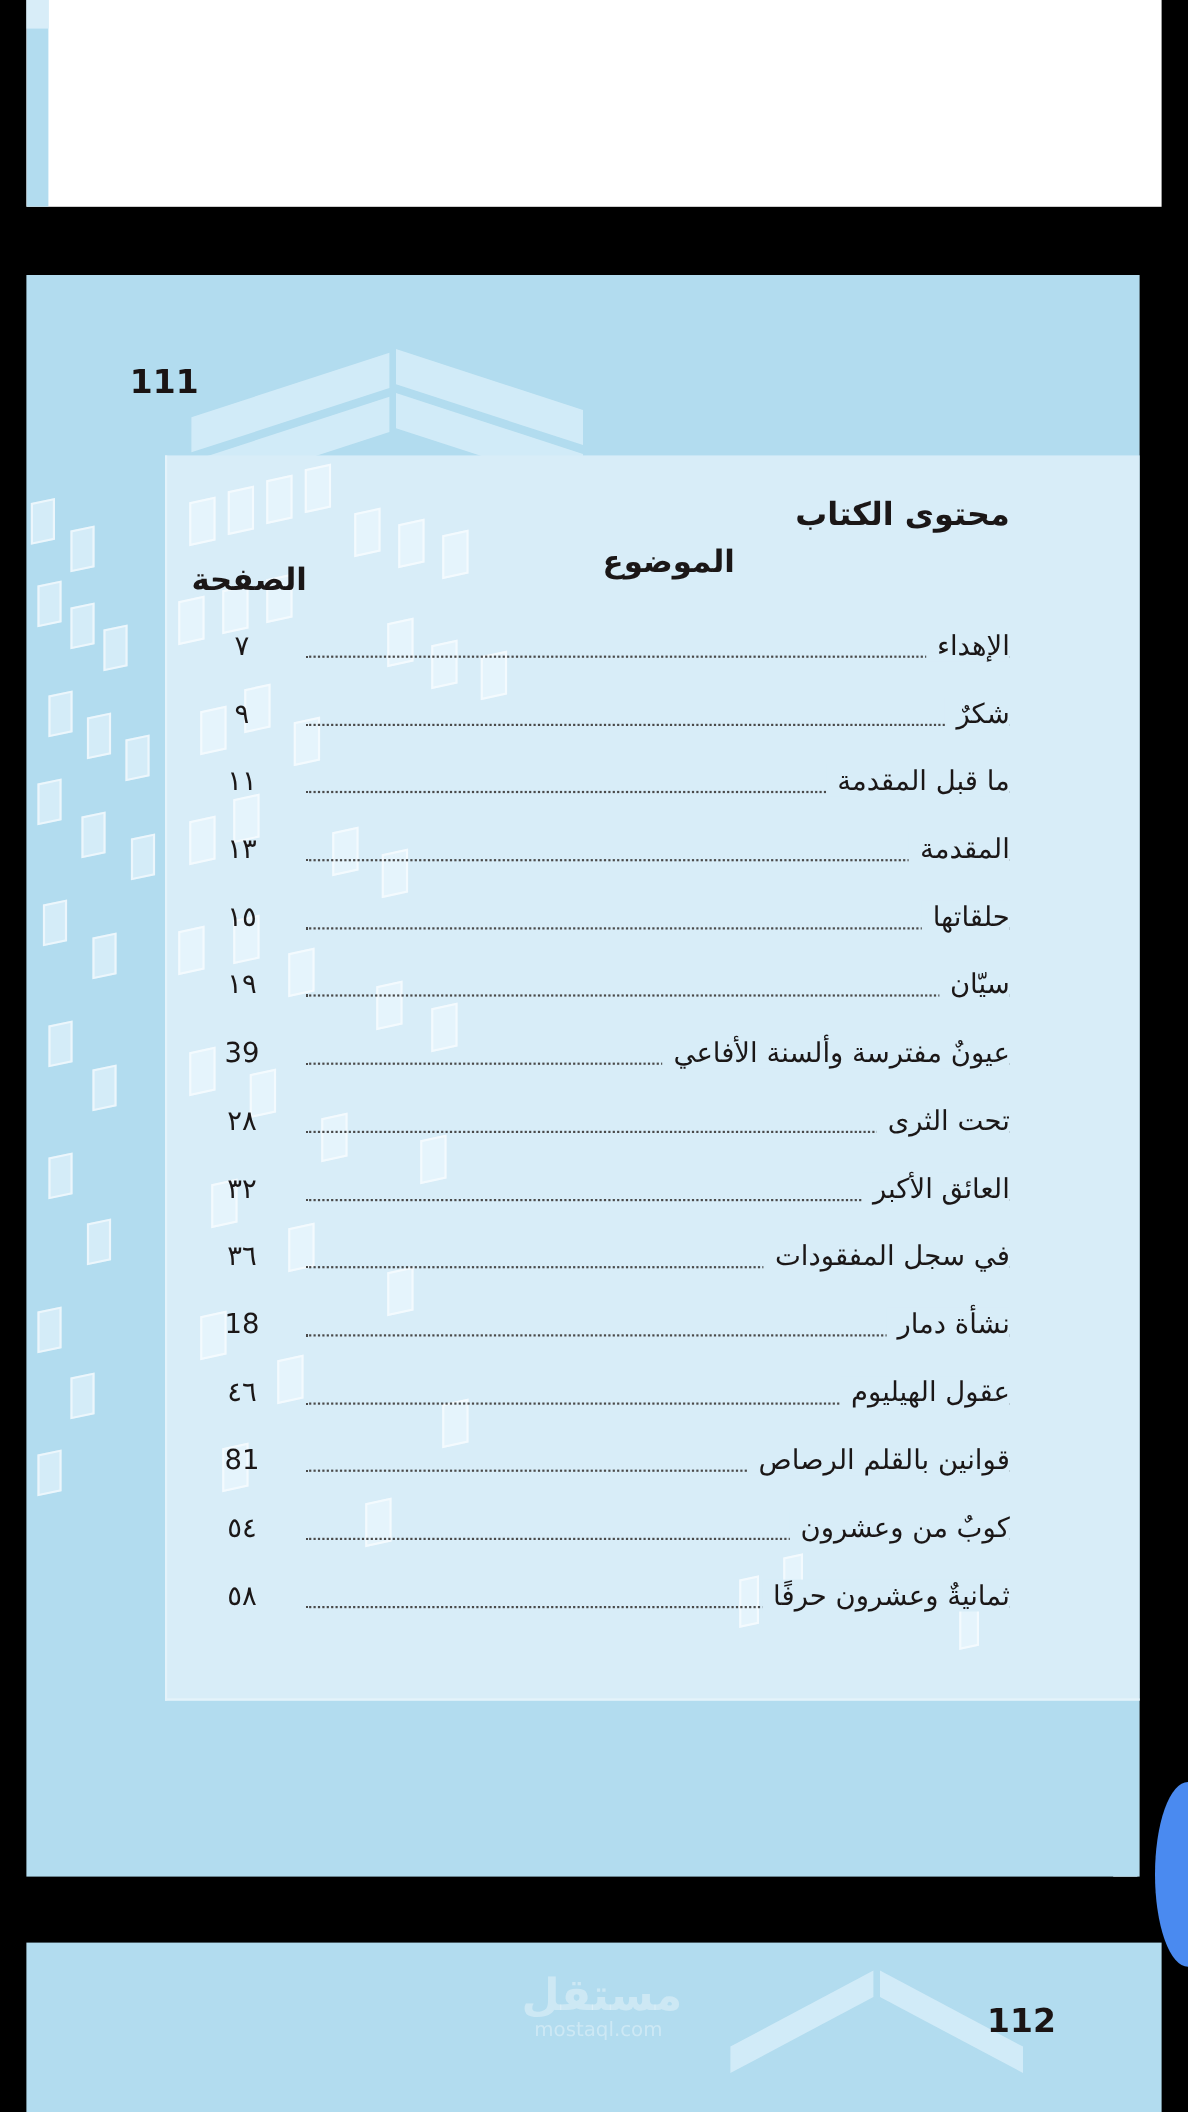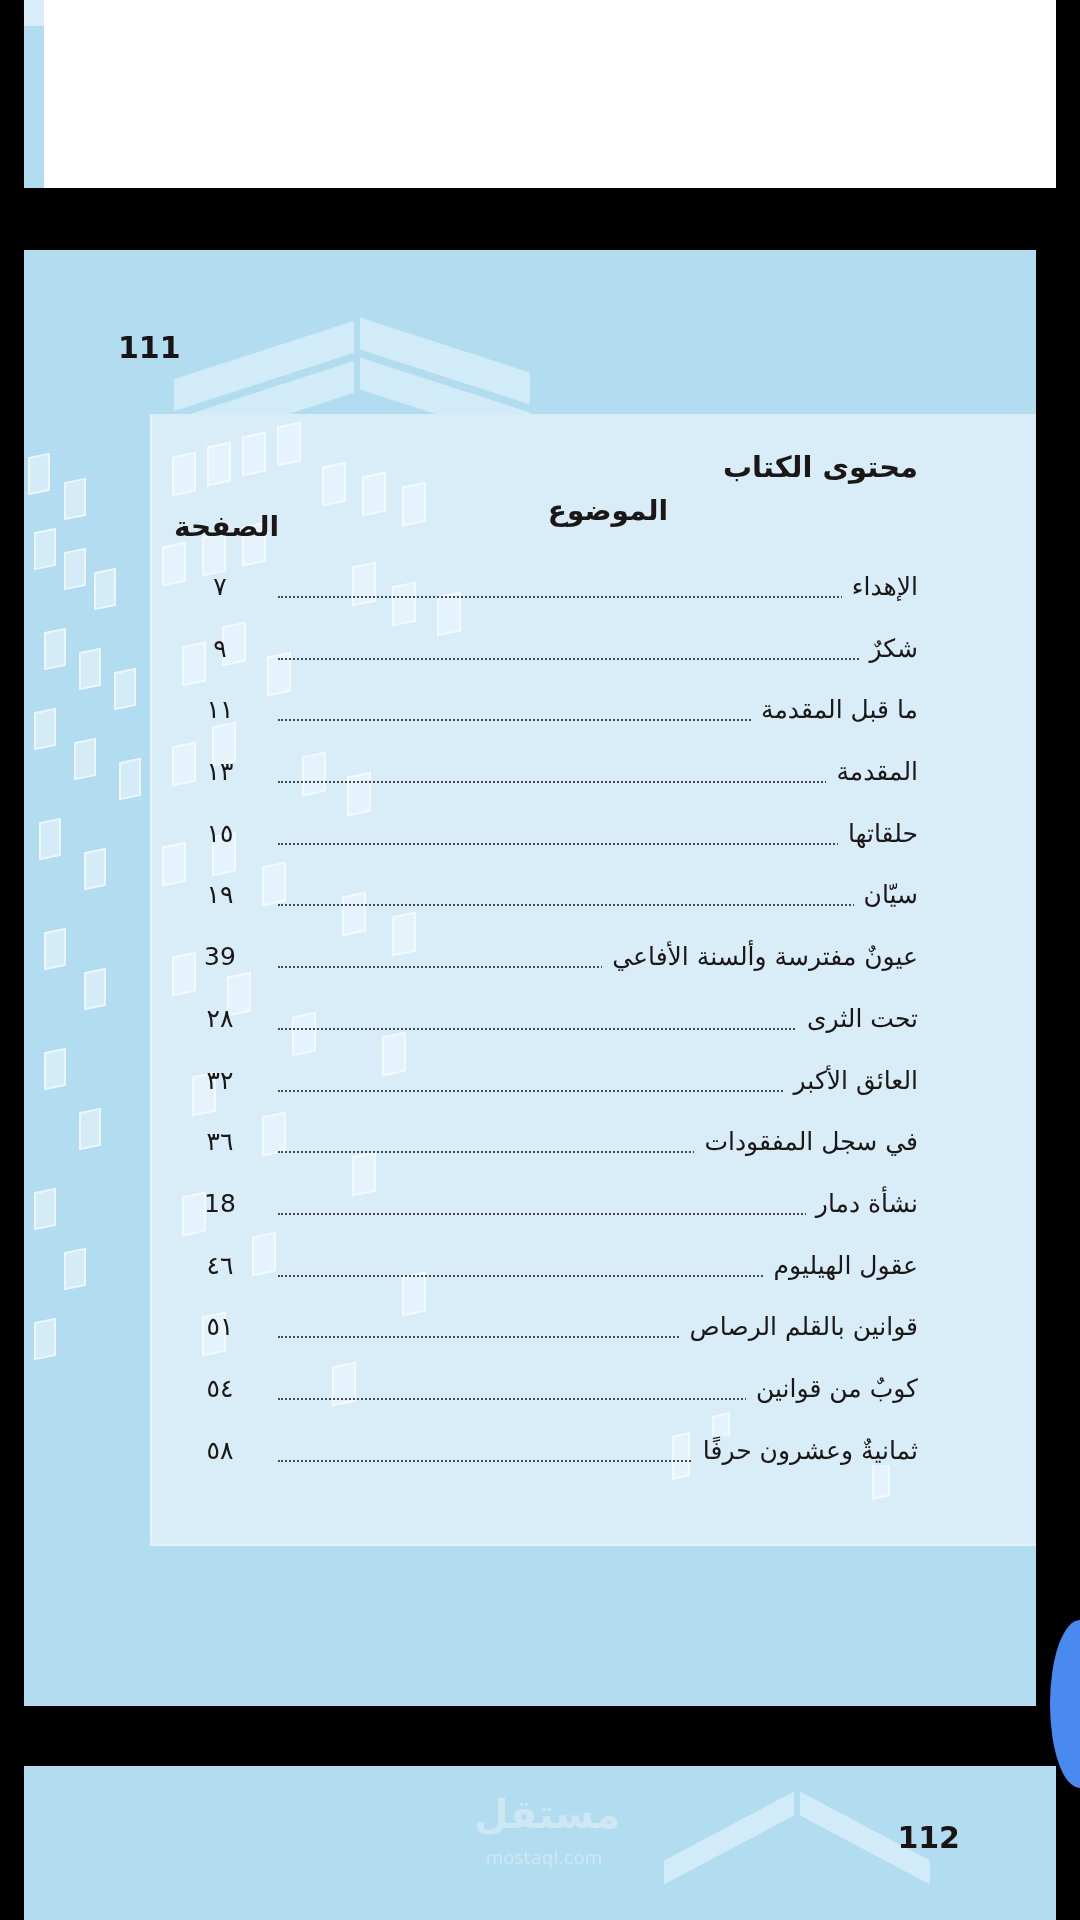--- a/index.html
+++ b/index.html
@@ -34,21 +34,21 @@
 
   
   .bldg { position:absolute; }
   .win { position:absolute; background:rgba(240,249,255,0.55); border:2px solid rgba(255,255,255,0.55); transform:skewY(-12deg); }
 
   
   #page-bottom { left:24px; top:1766px; width:1032px; height:154px; background:#b2dcef; }
   #pn-112 { right:96px; top:54px; font-size:30px; }
   .watermark { position:absolute; left:450px; top:26px; width:140px; text-align:center; color:rgba(255,255,255,0.35); font-family:"DejaVu Sans", sans-serif; }
   .watermark .ar { font-size:40px; font-weight:bold; line-height:44px; }
-  .watermark .en { font-size:18px; line-height:20px;margin-top:12px; }
+  .watermark .en { font-size:18px; line-height:20px; }
 
   
   #scroll-handle { position:absolute; left:1050px; top:1620px; width:60px; height:168px; background:#4a8af0; border-radius:30px 0 0 30px / 84px 0 0 84px; }
 </style>
 </head>
 <body>
 
 <div class="page" id="page-top">
   <div class="edge"></div>
   <div class="edge-top"></div>
@@ -193,25 +193,25 @@
           <div class="num">18</div>
         </div>
       <div class="row">
           <div class="dots"></div>
           <div class="label"><span>عقول الهيليوم</span></div>
           <div class="num">٤٦</div>
         </div>
       <div class="row">
           <div class="dots"></div>
           <div class="label"><span>قوانين بالقلم الرصاص</span></div>
-          <div class="num">٥١</div>
-        </div>
-      <div class="row">
-          <div class="dots"></div>
-          <div class="label"><span>كوبٌ من قوانين</span></div>
+          <div class="num">81</div>
+        </div>
+      <div class="row">
+          <div class="dots"></div>
+          <div class="label"><span>كوبٌ من وعشرون</span></div>
           <div class="num">٥٤</div>
         </div>
       <div class="row">
           <div class="dots"></div>
           <div class="label"><span>ثمانيةٌ وعشرون حرفًا</span></div>
           <div class="num">٥٨</div>
         </div>
     </div>
   </div>
 </div>

